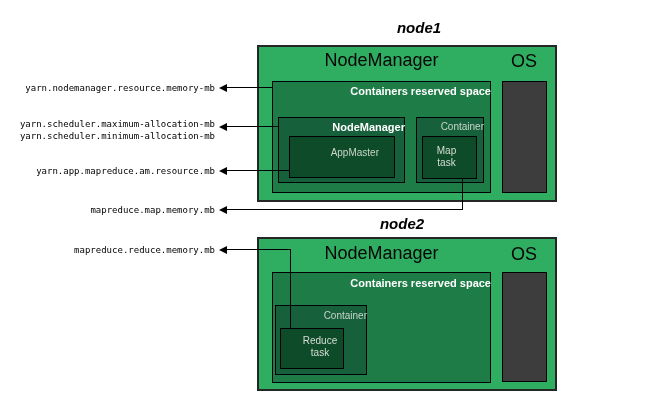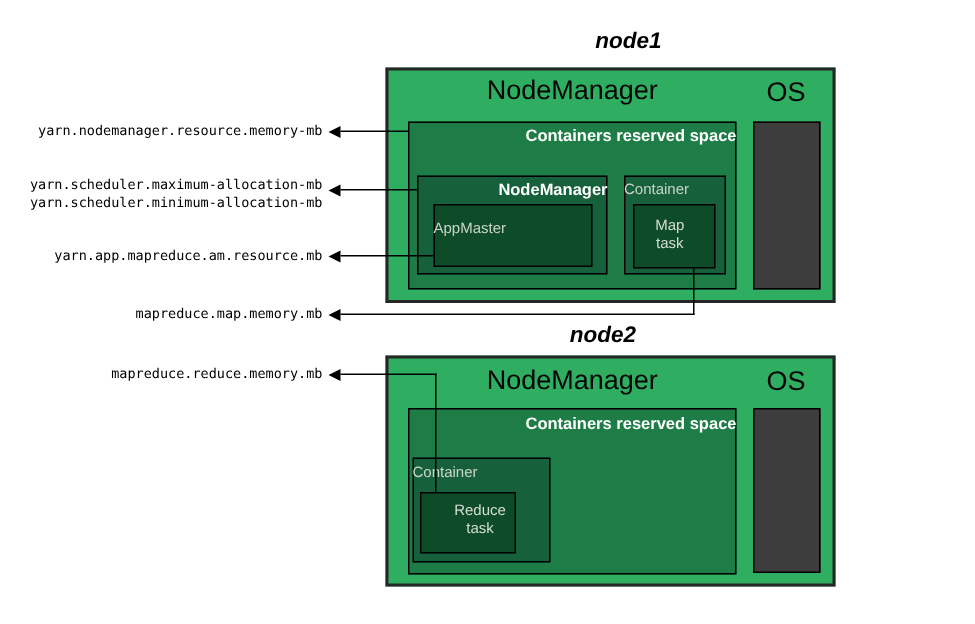--- a/index.html
+++ b/index.html
@@ -21,21 +21,21 @@
   .reserved-box { border:1px solid #000;    background:#1e7c46; }
   .mid-box      { border:1px solid #000;    background:#16613b; }
   .task-box     { border:1px solid #000;    background:#0e4c29; }
   .os-rect      { border:1px solid #000;    background:#3d3d3d; }
 
   
   .node-title { font:italic bold 15px/16px "Liberation Sans", sans-serif; color:#000; text-align:center; }
   .nm-label   { font:18px/21px "Liberation Sans", sans-serif; color:#050505; text-align:center; }
   .os-label   { font:18px/21px "Liberation Sans", sans-serif; color:#050505; text-align:center; }
   .rsv-label  { font:bold 11px/12px "Liberation Sans", sans-serif; color:#ffffff; text-align:right; }
-  .ctr-label  { font:10px/11px "Liberation Sans", sans-serif; color:#c9d4c9; text-align:left; }
+  .ctr-label  { font:10px/11px "Liberation Sans", sans-serif; color:#c9d4c9; text-align:right; }
   .task-label { font:10px/12px "Liberation Sans", sans-serif; color:#d5ddd5; text-align:center; }
   .task-label span { display:block; }
 
   
   .ln { position:absolute; background:#000; z-index:12; }
   .ah {
     position:absolute; width:0; height:0; z-index:12;
     border-style:solid; border-color:transparent;
     border-width:4px 8px 4px 0; border-right-color:#000;
   }

